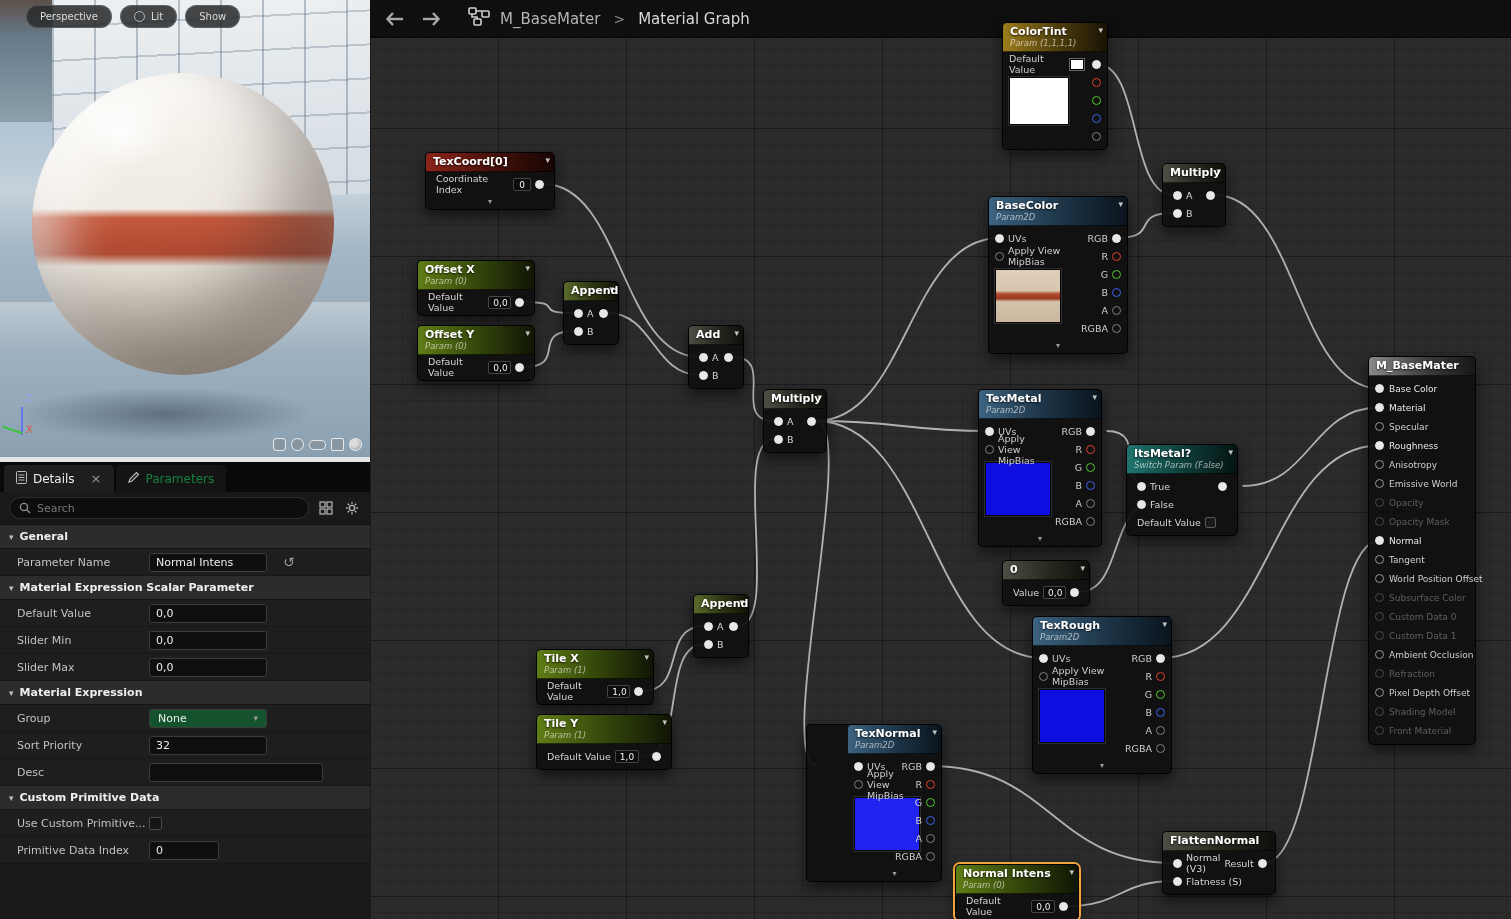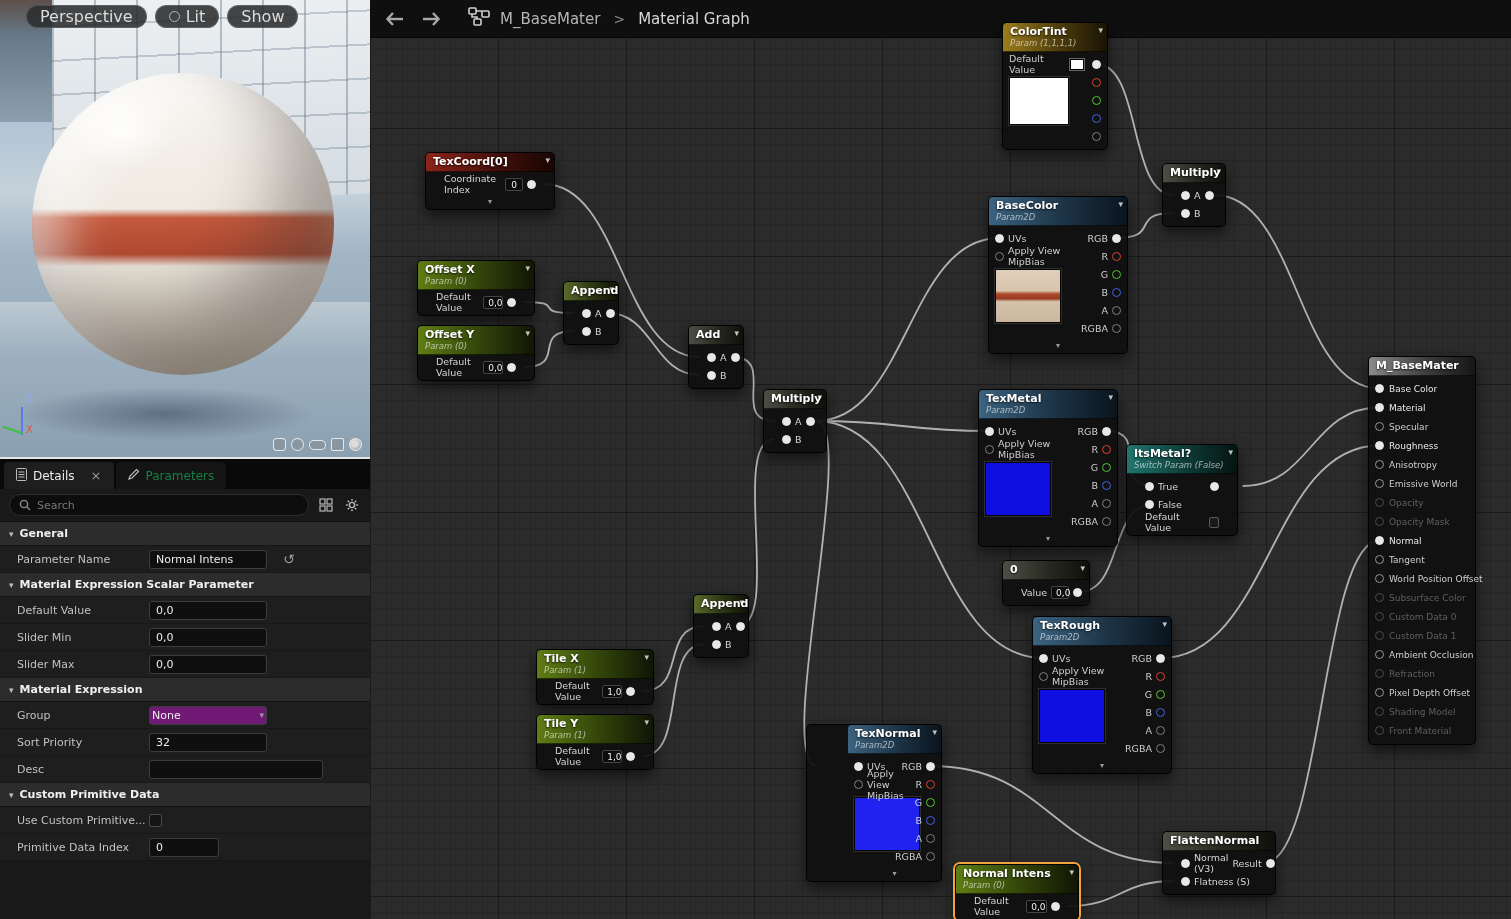--- a/index.html
+++ b/index.html
@@ -25,58 +25,58 @@
     background:linear-gradient(180deg,#bcc9d3 0%,#9db0bf 35%,#8aa0b1 100%); }
   .vp-shadow { position:absolute; left:10px; top:386px; width:310px; height:56px;
     background:radial-gradient(ellipse at center, rgba(25,35,55,0.42) 0%, rgba(25,35,55,0) 68%); }
   .vp-sphere { position:absolute; left:32px; top:73px; width:302px; height:302px; border-radius:50%;
     background:linear-gradient(180deg,#f8f5ef 0%,#efeae2 45%,#c4593c 48%,#b24a31 60%,#e9e3d9 64%,#cfc8bb 86%,#b2aa9c 100%);
     box-shadow: inset -48px -58px 72px rgba(70,60,55,0.45), inset 26px 30px 52px rgba(255,255,255,0.65); }
   .vp-sphere::after { content:""; position:absolute; left:13%; top:6%; width:34%; height:26%; border-radius:50%;
     background:radial-gradient(ellipse, rgba(255,255,255,0.85), rgba(255,255,255,0) 70%); }
   .vp-toolbar { position:absolute; top:5px; left:0; display:flex; gap:8px; align-items:center; padding-left:26px; }
   .vp-btn { display:inline-flex; gap:6px; align-items:center; background:rgba(42,44,46,0.88);
-    border:1px solid rgba(255,255,255,0.15); border-radius:12px; color:#dcdcdc; font-size:16px;
+    border:1px solid rgba(255,255,255,0.15); border-radius:12px; color:#dcdcdc; font-size:10px;
     padding:2px 13px; height:23px; font-family:inherit; cursor:pointer; }
   .vp-btn-ico { width:11px; height:11px; border:1.5px solid #c9c9c9; border-radius:50%; display:inline-block; opacity:.85; }
   .vp-axis { position:absolute; left:8px; bottom:14px; width:46px; height:48px; font-size:10px; }
   .ax-line-z { position:absolute; left:13px; top:12px; width:2px; height:28px; background:#5d7ae6; }
   .ax-line-y { position:absolute; left:-6px; top:34px; width:21px; height:2px; background:#3ec23e; transform:rotate(18deg); }
   .ax-z { position:absolute; left:17px; top:-2px; color:#93a9f2; }
   .ax-x { position:absolute; left:18px; top:29px; color:#e05545; }
   .vp-shapes { position:absolute; right:8px; bottom:6px; display:flex; gap:5px; align-items:center; }
   .vp-shape { width:13px; height:13px; border:1.5px solid rgba(240,240,240,0.92); background:rgba(130,130,130,0.35); }
   .vp-shape.cyl { border-radius:4px; } .vp-shape.sph { border-radius:50%; }
   .vp-shape.pill { width:17px; height:10px; border-radius:6px; }
   .vp-shape.cube { border-radius:2px; }
   .vp-shape.mesh { border-radius:50%; background:radial-gradient(circle at 40% 40%, #ddd 30%, rgba(120,120,120,0.4)); }
 
   
-  #details { position:absolute; left:0; top:457px; width:370px; height:462px; background:#191919; border-top:2px solid #e5e5e5; }
+  #details { position:absolute; left:0; top:457px; width:370px; height:462px; background:#191919; border-top:5px solid #e5e5e5; }
   .dt-tabs { display:flex; height:30px; background:#090909; align-items:flex-end; gap:2px; padding:3px 4px 0; }
   .dt-tab { display:flex; align-items:center; gap:6px; padding:0 12px; height:27px; background:#141414;
     color:#15803d; font-size:12px; border-radius:4px 4px 0 0; cursor:pointer; }
   .dt-tab.active { background:#1e1e1e; color:#ececec; }
   .dt-close { margin-left:10px; color:#9a9a9a; font-size:13px; line-height:1; }
   .dt-search { display:flex; align-items:center; gap:8px; height:33px; background:#191919; padding:0 9px; border-bottom:1px solid #101010; }
   .dt-searchbox { flex:1; display:flex; align-items:center; gap:6px; height:22px; background:#0d0d0d;
     border:1px solid #2d2d2d; border-radius:11px; padding:0 9px; }
   .dt-searchbox input { flex:1; background:transparent; border:none; outline:none; color:#dcdcdc; font-size:11px; font-family:inherit; }
   .dt-searchbox input::placeholder { color:#787878; }
   .dt-ico { width:18px; height:18px; display:flex; align-items:center; justify-content:center; cursor:pointer; }
   .sec-header { display:flex; align-items:center; gap:6px; height:24px; padding:0 9px; background:#2c2c2c;
     border-bottom:1px solid #141414; font-size:11px; font-weight:bold; color:#efefef; cursor:pointer; }
   .sec-tri { color:#bdbdbd; font-size:9px; }
   .prop-row { display:flex; align-items:center; height:27px; padding:0 10px 0 17px; background:#1e1e1e; border-bottom:1px solid #171717; }
   .prop-label { width:132px; font-size:11px; color:#c2c2c2; flex:none; white-space:nowrap; overflow:hidden; text-overflow:ellipsis; }
   .prop-input { width:118px; height:19px; background:#0f0f0f; border:1px solid #3c3c3c; border-radius:3px;
     color:#ececec; font-size:11px; padding:0 6px; font-family:inherit; }
   .prop-input.wide { width:174px; } .prop-input.narrow { width:70px; }
-  .prop-select { width:118px; height:19px; background:#701a75; border:1px solid #3c3c3c; border-radius:3px;
-    color:#ececec; font-size:11px; padding:0 2px; display:flex; align-items:center; justify-content:space-between; cursor:pointer;gap:36px; }
+  .prop-select { width:118px; height:19px; background:#14532d; border:1px solid #3c3c3c; border-radius:3px;
+    color:#ececec; font-size:11px; padding:0 8px; display:flex; align-items:center; justify-content:space-between; cursor:pointer;gap:36px; }
   .sel-arrow { color:#9a9a9a; font-size:9px; }
   .prop-checkbox { width:13px; height:13px; background:#151515; border:1px solid #4a4a4a; border-radius:2px; cursor:pointer; }
   .reset-ico { margin-left:16px; color:#9a9a9a; font-size:14px; cursor:pointer; }
 
   
   #graph-pane { position:absolute; left:370px; top:0; width:1141px; height:919px; overflow:hidden;
     background-color:#2b2b2b;
     background-image:
       linear-gradient(rgba(0,0,0,0.30) 1px, transparent 1px),
       linear-gradient(90deg, rgba(0,0,0,0.30) 1px, transparent 1px),
@@ -100,21 +100,21 @@
   .hdr-chevron { position:absolute; right:4px; top:2px; font-size:9px; color:rgba(255,255,255,0.75); cursor:pointer; }
   .hdr-green { background:linear-gradient(90deg,#5f7d15 0%,#31430a 55%,#101505 100%); }
   .hdr-blue  { background:linear-gradient(90deg,#3c6380 0%,#1c3345 55%,#0a141d 100%); }
   .hdr-red   { background:linear-gradient(90deg,#8c241a 0%,#43100a 55%,#180503 100%); }
   .hdr-gold  { background:linear-gradient(90deg,#9c7d1c 0%,#4a3a0b 55%,#191304 100%); }
   .hdr-teal  { background:linear-gradient(90deg,#20756e 0%,#0e3a36 55%,#041412 100%); }
   .hdr-dark  { background:linear-gradient(90deg,#4c5044 0%,#26281f 55%,#0e0f0a 100%); }
   .hdr-olive { background:linear-gradient(90deg,#5a6a2a 0%,#2b3412 55%,#0f1206 100%); }
   .hdr-gray  { background:linear-gradient(90deg,#8a8a8a 0%,#3c3c3c 55%,#161616 100%); }
   .node-body { padding:3px 0 4px; }
-  .node-row { display:flex; align-items:center; gap:4px; padding:1px 18px; height:18px; font-size:9.5px; color:#d6d6d6; }
+  .node-row { display:flex; align-items:center; gap:4px; padding:1px 10px; height:18px; font-size:9.5px; color:#d6d6d6; }
   .in-row  { display:flex; align-items:center; gap:4px; padding:1px 4px 1px 6px; height:18px; font-size:9.5px; color:#cfcfcf; }
   .out-row { display:flex; align-items:center; justify-content:flex-end; gap:4px; padding:1px 6px 1px 4px; height:18px; font-size:9.5px; color:#cfcfcf; }
   .main-row { display:flex; align-items:center; gap:5px; padding:0 6px; height:19px; font-size:9px; }
   .main-row .main-label { white-space:nowrap; }
   .main-row.connected .main-label { color:#e8e8e8; }
   .main-row.enabled .main-label { color:#cfcfcf; }
   .main-row.disabled .main-label { color:#5f5f5f; }
   .pin { width:9px; height:9px; border-radius:50%; border:1.5px solid #979797; flex:none; background:transparent; cursor:crosshair; }
   .pin.filled { background:#e8e8e8; border-color:#e8e8e8; }
   .pin.c-red   { border-color:#e0402e; }
@@ -458,21 +458,21 @@
             <span class="hdr-chevron">▾</span>
           </div>
           <div class="node-body">
             <div class="node-row">
               <span>Default Value</span>
               <span class="valuebox">1,0</span>
               <span class="pin filled mla"></span>
             </div>
           </div>
         </div>
-        <div class="node" style="left: 166px; top: 714px; width: 118px;">
+        <div class="node" style="left: 166px; top: 714px; width: 136px;">
           <div class="node-header hdr-green">
             <div class="node-title">Tile Y</div>
             <div class="node-subtitle">Param (1)</div>
             <span class="hdr-chevron">▾</span>
           </div>
           <div class="node-body">
             <div class="node-row">
               <span>Default Value</span>
               <span class="valuebox">1,0</span>
               <span class="pin filled mla"></span>
@@ -590,21 +590,21 @@
                 </div>
                 <div class="out-row">
                   <span>RGBA</span>
                   <span class="pin c-gray"></span>
                 </div>
               </div>
             </div>
           </div>
           <div class="node-footer">▾</div>
         </div>
-        <div class="node" style="left: 608px; top: 389px; width: 140px;">
+        <div class="node" style="left: 608px; top: 389px; width: 124px;">
           <div class="node-header hdr-blue">
             <div class="node-title">TexMetal</div>
             <div class="node-subtitle">Param2D</div>
             <span class="hdr-chevron">▾</span>
           </div>
           <div class="node-body">
             <div class="tex-flex">
               <div class="tex-left">
                 <div class="in-row">
                   <span class="pin filled"></span>

